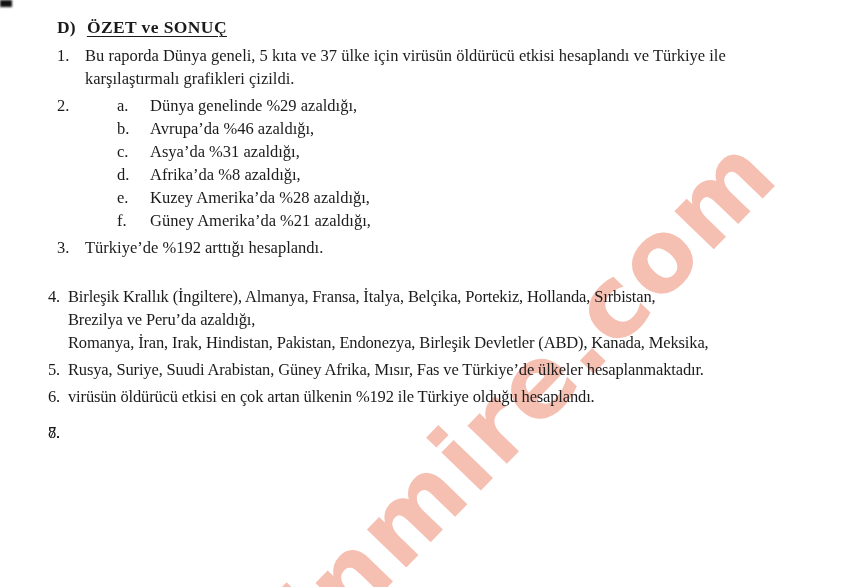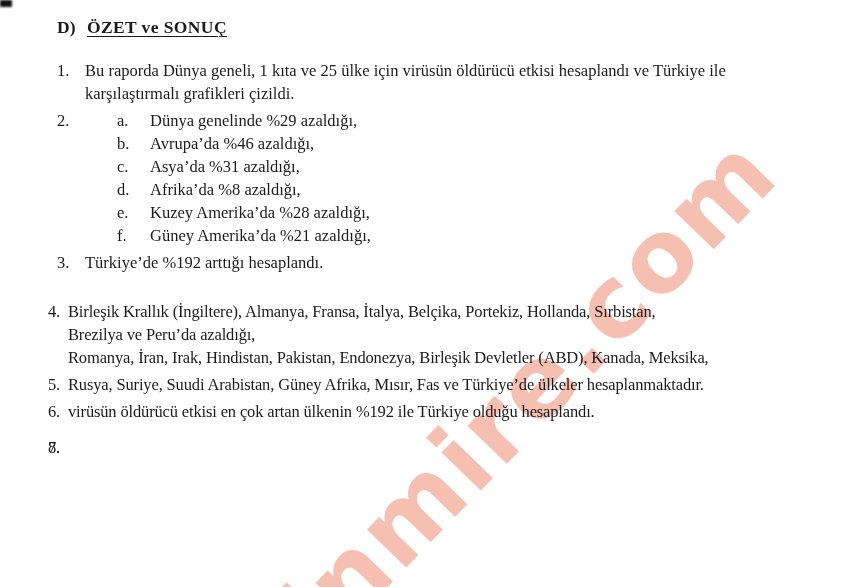--- a/index.html
+++ b/index.html
@@ -11,21 +11,21 @@
     font-family:"Liberation Serif","DejaVu Serif",serif;
     color:#1b1b1b;
     font-size:16.5px;
   }
   .content{position:relative;z-index:2;padding-top:15px;}
   .heading{
     font-weight:bold;
     font-size:17.5px;
     padding-left:57px;
     line-height:24px;
-    margin-bottom:20px;
+    margin-bottom:5px;
     letter-spacing:0.2px;
   }
   .heading .ht{
     margin-left:11px;
     text-decoration:underline;
     text-underline-offset:3px;
     text-decoration-thickness:1.4px;
     letter-spacing:0.4px;
   }
   .list{}
@@ -76,21 +76,21 @@
 
   <div class="watermark" style="color: rgb(236, 128, 102);">inmire.com</div>
 
   <div class="content">
     <div class="heading">
       <span class="hp">D)</span><span class="ht">ÖZET ve SONUÇ</span>
     </div>
 
     <div class="list">
         <div class="item">
-          <div class="line first"><span class="num">1.</span><span class="seg">Bu raporda Dünya geneli, 1 kıta ve 25 ülke için virüsün öldürücü etkisi hesaplandı ve Türkiye ile</span></div>
+          <div class="line first"><span class="num">1.</span><span class="seg">Bu raporda Dünya geneli, 5 kıta ve 37 ülke için virüsün öldürücü etkisi hesaplandı ve Türkiye ile</span></div>
           <div class="line cont"><span class="seg">karşılaştırmalı grafikleri çizildi.</span></div>
         </div>
         <div class="item">
           <div class="line first"><span class="num">2.</span></div>
           <div class="line sub"><span class="slet">a.</span><span class="seg">Dünya genelinde %29 </span><span class="seg u">azaldığı,</span></div>
           <div class="line sub"><span class="slet">b.</span><span class="seg">Avrupa’da %46 </span><span class="seg u">azaldığı,</span></div>
           <div class="line sub"><span class="slet">c.</span><span class="seg">Asya’da %31 </span><span class="seg u">azaldığı,</span></div>
           <div class="line sub"><span class="slet">d.</span><span class="seg">Afrika’da %8 </span><span class="seg u">azaldığı,</span></div>
           <div class="line sub"><span class="slet">e.</span><span class="seg">Kuzey Amerika’da %28 </span><span class="seg u">azaldığı,</span></div>
           <div class="line sub"><span class="slet">f.</span><span class="seg">Güney Amerika’da %21 </span><span class="seg u">azaldığı,</span></div>

